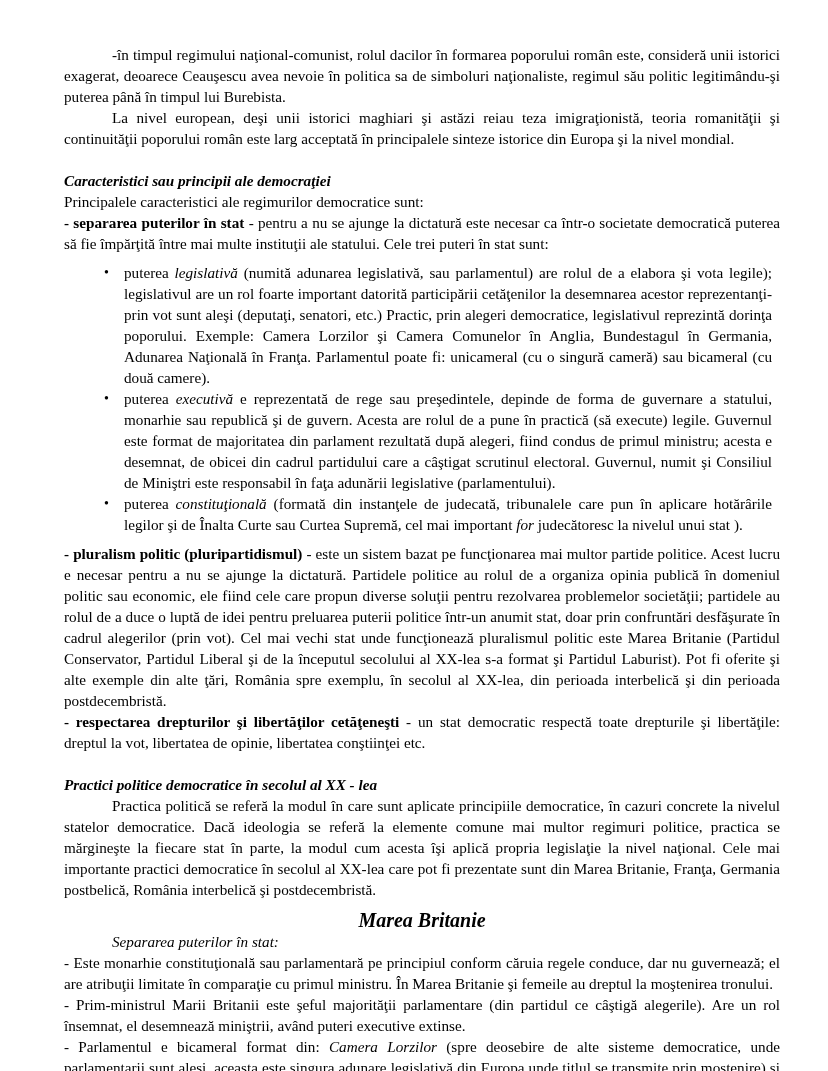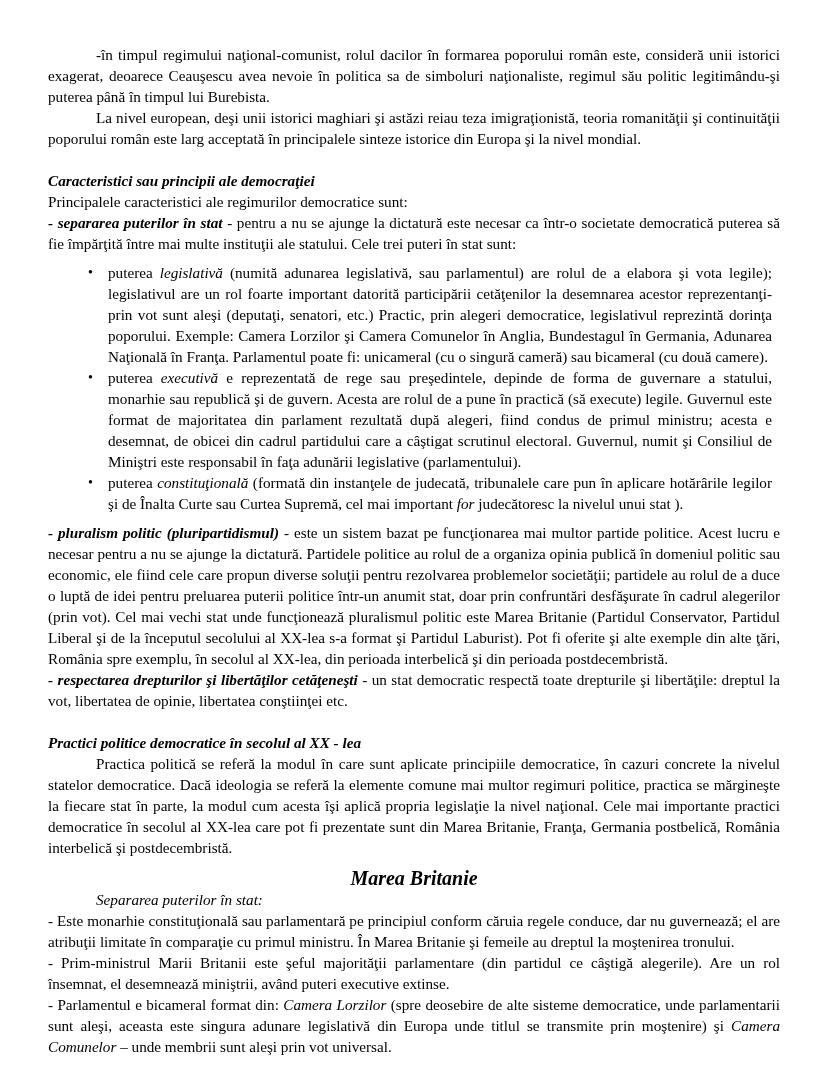--- a/index.html
+++ b/index.html
@@ -6,21 +6,21 @@
     margin: 0;
     padding: 0;
     background: #ffffff;
   }
   .page {
     position: relative;
     width: 828px;
     height: 1071px;
     background: #ffffff;
     box-sizing: border-box;
-    padding: 44px 48px 0 48px;
+    padding: 44px 48px 0 64px;
     font-family: "Liberation Serif", "DejaVu Serif", serif;
     font-size: 15.2px;
     line-height: 21px;
     color: #000000;
     overflow: hidden;
   }
   p {
     margin: 0;
     text-align: justify;
     text-justify: inter-word;
@@ -71,21 +71,21 @@
   }
   ul.bullets > li::before {
     content: "\2022";
     position: absolute;
     left: 32px;
     top: 0;
     font-size: 14px;
     line-height: 21px;
   }
   i { font-style: italic; }
-  .bi { font-weight: bold; font-style: italic; }
+  .bi { font-weight: bold; }
 </style>
 </head>
 <body>
 
 <div class="page">
 
   <p class="indent">-în timpul regimului naţional-comunist, rolul dacilor în formarea poporului român este, consideră unii istorici exagerat, deoarece Ceauşescu avea nevoie în politica sa de simboluri naţionaliste, regimul său politic legitimându-şi puterea până în timpul lui Burebista.</p>
   <p class="indent">La nivel european, deşi unii istorici maghiari şi astăzi reiau teza imigraţionistă, teoria romanităţii şi continuităţii poporului român este larg acceptată în principalele sinteze istorice din Europa şi la nivel mondial.</p>
 
   <div class="gap"></div>

